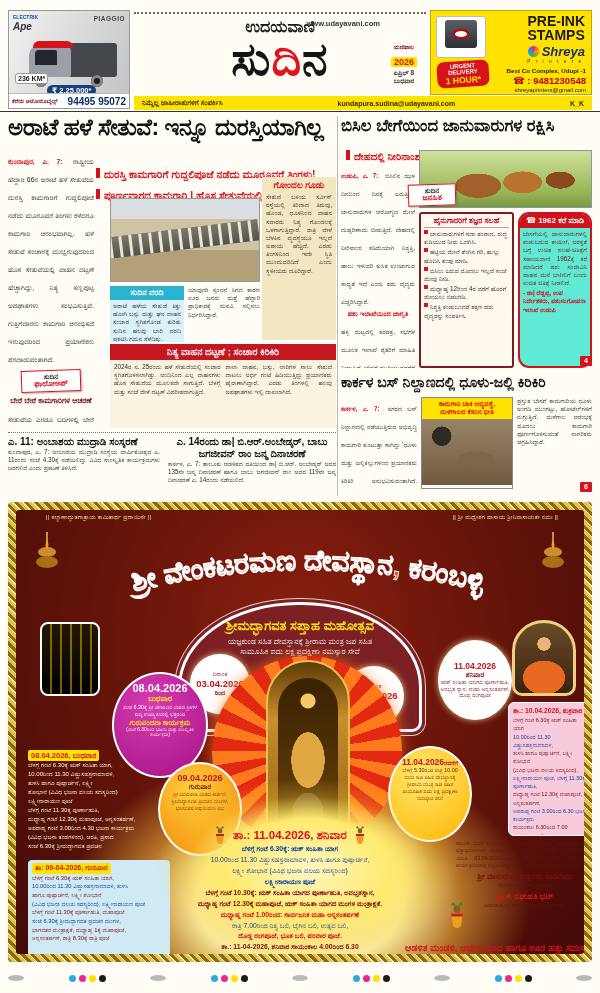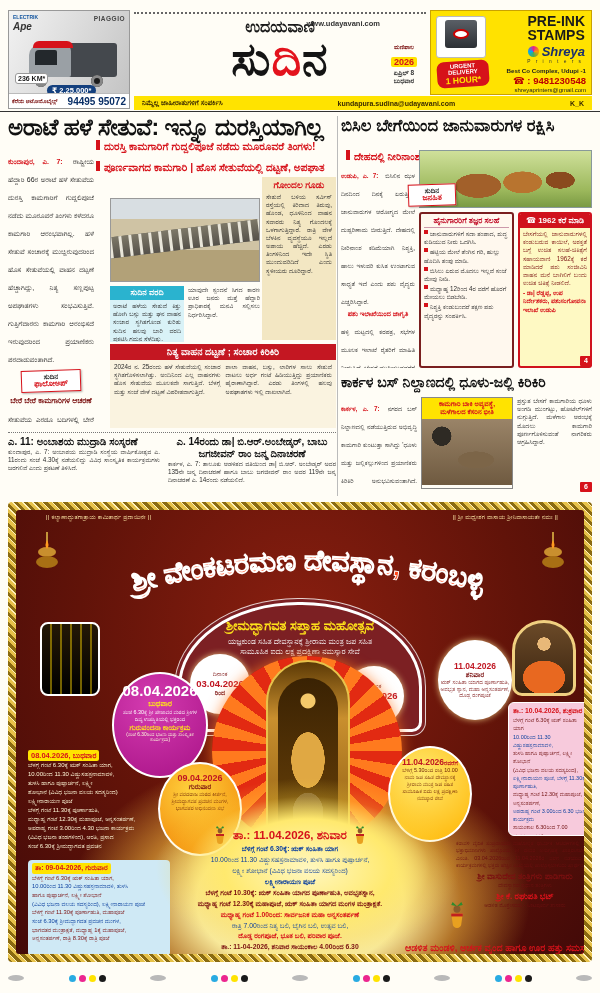--- a/index.html
+++ b/index.html
@@ -33,21 +33,21 @@
   .badge .l1{font-size:7px;font-weight:bold;color:#222}
   .badge .l2{font-size:8px;font-weight:900;color:#d6121a}
   .boxhdr{background:#2ab3cf;color:#fff;font-weight:bold;font-size:8px;text-align:center;padding:2px 0}
   .cyanbody{background:#d9f2f7;padding:2px 3px}
   .gondala{background:#f3e7c3;padding:3px 4px}
   .trafhdr{background:#c41722;color:#fff;font-weight:bold;font-size:9.5px;text-align:center;padding:2px 0}
   .trafbody{background:#faf3e0;display:flex;gap:5px;padding:3px 4px}
   .advice{background:#fff8ee;border:2px solid #7a1f1f;border-radius:3px;padding:2px 3px}
   .advice-title{color:#c00824;font-weight:900;font-size:7.8px;text-align:center;border-bottom:1px solid #c9a;padding-bottom:1px;margin-bottom:2px}
   .bullet{display:inline-block;width:4px;height:4px;background:#d6121a;margin-right:2px;vertical-align:2px}
-  .help{background:#fef9c3;border:2px solid #d0121c;border-radius:3px;overflow:hidden}
+  .help{background:#5eead4;border:2px solid #d0121c;border-radius:11px;overflow:hidden}
   .helphdr{background:#d0121c;color:#fff;font-weight:900;font-size:8px;text-align:center;padding:2px 0}
   .pagemark{background:#d6121a;color:#fff;font-size:7px;font-weight:bold;text-align:center;line-height:10px;border-radius:1px}
   .capband{background:#ffe300;color:#d6121a;font-weight:900;font-size:6.8px;text-align:center;line-height:1.25;padding:2px 1px}
   
   .ph-bridge{background:linear-gradient(180deg,#d8dee2 0 24%,#cfc3a4 24% 62%,#b2a178 62% 100%);overflow:hidden;border:1px solid #999}
   .ph-bridge .deck{position:absolute;left:-12px;top:34%;width:130%;height:26%;background:#6e6a5e;transform:rotate(-7deg);
      background-image:repeating-linear-gradient(90deg,#e9e6da 0 3px,transparent 3px 10px),linear-gradient(#7d7868,#55514a)}
   .ph-cattle{background:
      radial-gradient(ellipse 38px 20px at 34% 62%,#a2602a 0 60%,transparent 61%),
      radial-gradient(ellipse 32px 18px at 60% 56%,#b8742f 0 60%,transparent 61%),
@@ -166,21 +166,21 @@
 </div>
 
 <div class="abs ystrip" style="left:134px;top:96px;width:458px;height:14px">
   <span>ನಿಮ್ಮೆಲ್ಲ ಜಾಹೀರಾತುಗಳಿಗೆ ಸಂಪರ್ಕಿಸಿ</span>
   <span>kundapura.sudina@udayavani.com</span>
   <span>K_K</span>
 </div>
 <div class="abs" style="left:0;top:111px;width:600px;height:1px;background:#333"></div>
 
 <div class="abs" style="left:8px;top:114px;width:330px;font-size:23px;font-weight:900;letter-spacing:-.5px;color:#111">ಅರಾಟೆ ಹಳೆ ಸೇತುವೆ: ಇನ್ನೂ ದುರಸ್ತಿಯಾಗಿಲ್ಲ</div>
-<div class="abs" style="left:96px;top:136px;width:242px">
+<div class="abs" style="left:96px;top:164px;width:242px">
   <div style="margin-bottom:3px"><span class="pipe"></span><span class="red b" style="font-size:10.5px">ದುರಸ್ತಿ ಕಾಮಗಾರಿಗೆ ಗುದ್ದಲಿಪೂಜೆ ನಡೆದು ಮೂರೂವರೆ ತಿಂಗಳು!</span></div>
   <div><span class="pipe"></span><span class="red b" style="font-size:10.5px">ಪೂರ್ಣವಾಗದ ಕಾಮಗಾರಿ | ಹೊಸ ಸೇತುವೆಯಲ್ಲಿ ದಟ್ಟಣೆ, ಅಪಘಾತ</span></div>
 </div>
 
 <div class="abs jt" style="left:8px;top:150px;width:86px;height:280px;overflow:hidden">
   <span class="red b t7">ಕುಂದಾಪುರ, ಎ. 7:</span>
   <span class="t7">ರಾಷ್ಟ್ರೀಯ ಹೆದ್ದಾರಿ 66ರ ಅರಾಟೆ ಹಳೆ ಸೇತುವೆಯ ದುರಸ್ತಿ ಕಾಮಗಾರಿಗೆ ಗುದ್ದಲಿಪೂಜೆ ನಡೆದು ಮೂರೂವರೆ ತಿಂಗಳು ಕಳೆದರೂ ಕಾಮಗಾರಿ ಆರಂಭವಾಗಿಲ್ಲ. ಹಳೆ ಸೇತುವೆ ಸಂಚಾರಕ್ಕೆ ಮುಚ್ಚಿರುವುದರಿಂದ ಹೊಸ ಸೇತುವೆಯಲ್ಲಿ ವಾಹನ ದಟ್ಟಣೆ ಹೆಚ್ಚಾಗಿದ್ದು, ನಿತ್ಯ ಸಣ್ಣಪುಟ್ಟ ಅಪಘಾತಗಳು ಸಂಭವಿಸುತ್ತಿವೆ. ಗುತ್ತಿಗೆದಾರರು ಕಾಮಗಾರಿ ಆರಂಭಿಸದೆ ಇರುವುದರಿಂದ ಪ್ರಯಾಣಿಕರು ಪರದಾಡುವಂತಾಗಿದೆ.</span>
   <div class="badge" style="width:56px;margin:4px auto">
     <div class="l1">ಸುದಿನ</div>
     <div class="l2">ಫಾಲೋಅಪ್</div>
@@ -347,21 +347,21 @@
       <div class="blue">10.00ರಿಂದ 11.30 ವಿಷ್ಣುಸಹಸ್ರನಾಮಾವಳಿ, ತುಳಸಿ</div>
       <div>ಹಾಗೂ ಪುಷ್ಪಾರ್ಚನೆ, ಲಕ್ಷ್ಮೀ ಶೋಭಾನೆ</div>
       <div class="blue">(ವಿವಿಧ ಭಜನಾ ವಲಯ ಸದಸ್ಯರಿಂದ), ಲಕ್ಷ್ಮೀನಾರಾಯಣ ಪೂಜೆ</div>
       <div>ಬೆಳಗ್ಗೆ ಗಂಟೆ 11.30ಕ್ಕೆ ಪೂರ್ಣಾಹುತಿ, ಮಹಾಪೂಜೆ</div>
       <div class="blue">ಸಂಜೆ 6.30ಕ್ಕೆ ಶ್ರೀಮದ್ಭಾಗವತ ಪ್ರವಚನ ಮಂಗಳ,</div>
       <div>ಭಾಗವತರ ಮಂತ್ರಾಕ್ಷತೆ, ಮಧ್ಯಾಹ್ನ 1ಕ್ಕೆ ಮಹಾಪೂಜೆ,</div>
       <div>ಅನ್ನಸಂತರ್ಪಣೆ, ರಾತ್ರಿ 8.30ಕ್ಕೆ ರಾತ್ರಿ ಪೂಜೆ</div>
     </div>
 
     <div class="abs mcirc" style="left:96px;top:162px;width:96px;height:106px">
-      <div style="font-size:15px;font-weight:900">08.04.2026</div>
+      <div style="font-size:11px;font-weight:900">08.04.2026</div>
       <div style="font-size:7.5px;font-weight:bold;color:#ffe31a">ಬುಧವಾರ</div>
       <div style="font-size:5.4px;line-height:1.25;padding:0 8px">ಸಂಜೆ 6.30ಕ್ಕೆ ಶ್ರೀ ಪೇಜಾವರ ಮಠದ ಶ್ರೀಗಳ ದಿವ್ಯ ಉಪಸ್ಥಿತಿಯಲ್ಲಿ ಭಕ್ತರಿಂದ</div>
       <div style="font-size:7.2px;font-weight:900;color:#ffe31a">ಗುರುವಂದನಾ ಕಾರ್ಯಕ್ರಮ</div>
       <div style="font-size:4.8px;color:#ffd;padding:0 10px">(ಸಂಜೆ 6.30ರಿಂದ ಭಜನಾ ಮತ್ತು ಸಾಂಸ್ಕೃತಿಕ ಕಾರ್ಯಕ್ರಮ)</div>
     </div>
     <div class="abs ocirc" style="left:142px;top:252px;width:84px;height:94px">
       <div style="font-size:9px;font-weight:900;color:#c01622">09.04.2026</div>
       <div style="font-size:7px;font-weight:bold;color:#7a1010">ಗುರುವಾರ</div>
       <div style="font-size:5.4px;line-height:1.3;color:#6b1e04;padding:0 9px">ಶ್ರೀ ವರದರಾಜ ಮಠದ ಕೀರ್ತನೆ, ಶ್ರೀಮದ್ಭಾಗವತ ಪ್ರವಚನ ಮಂಗಳ, ಭಾಗವತರ ಅಭಿನಂದನಾ ಸಭೆ</div>
     </div>

